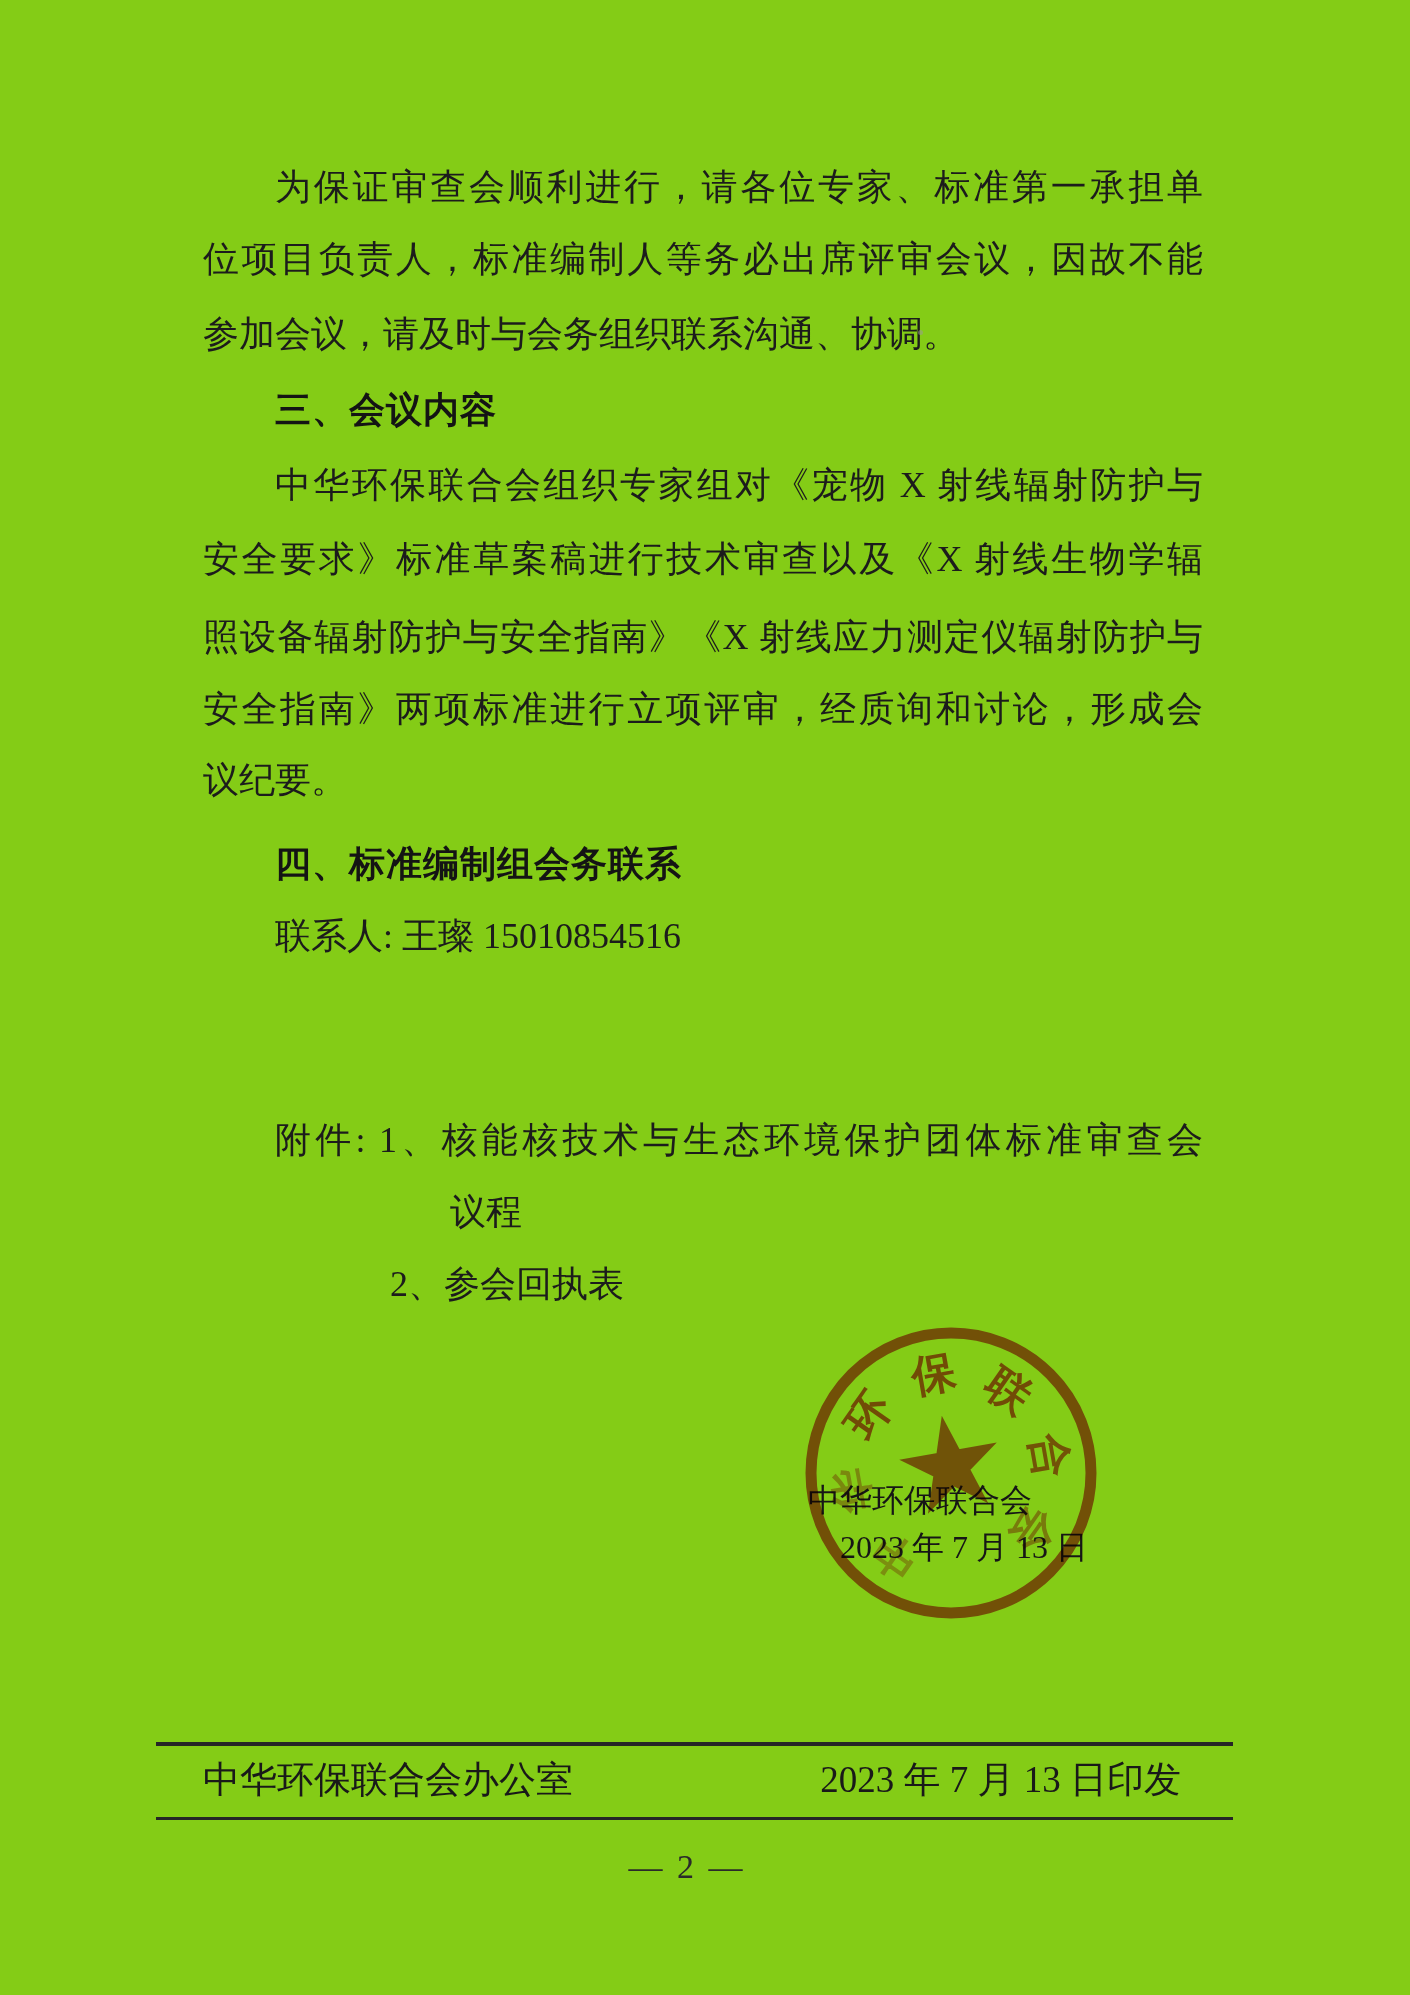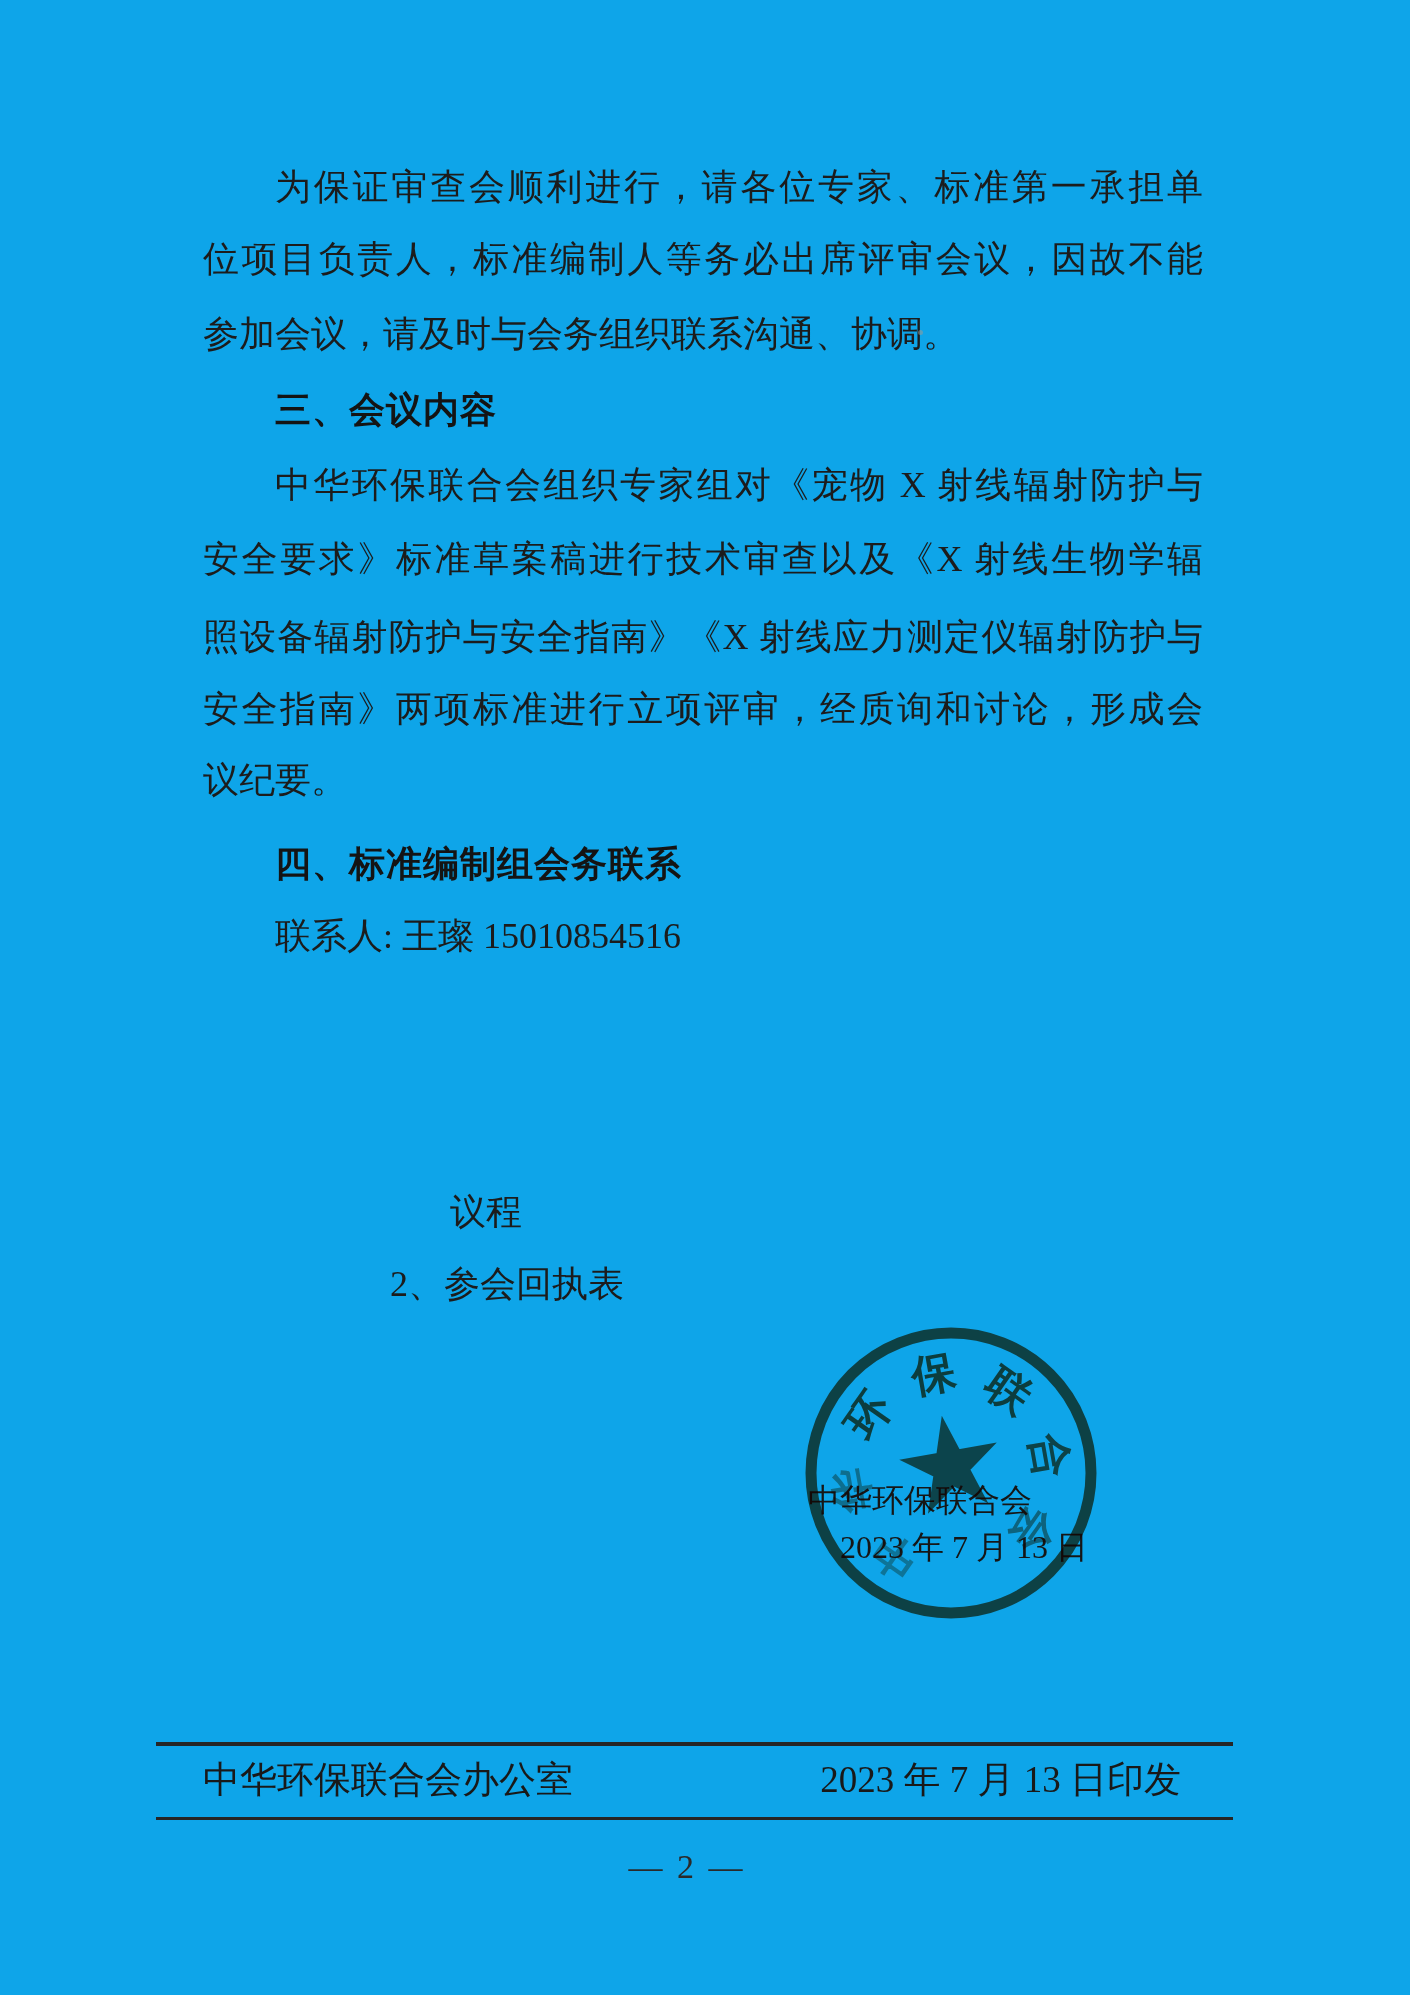--- a/index.html
+++ b/index.html
@@ -1,16 +1,16 @@
 <!DOCTYPE html>
 <html><head>
 <meta charset="utf-8">
 <style>
   html,body{margin:0;padding:0;background:#fcfcfb;}
-  .page{position:relative;width:1410px;height:1995px;background:#0ea5e9;overflow:hidden;
+  .page{position:relative;width:1410px;height:1995px;background:#84cc16;overflow:hidden;
         font-family:"Liberation Serif","DejaVu Serif",serif;color:#1c1c1c;}
   .ln{position:absolute;left:203px;width:1000px;font-size:36px;line-height:44px;
       font-family:"Liberation Serif","DejaVu Serif",serif;color:#1c1c1c;}
   .just{text-align:justify;text-align-last:justify;text-justify:inter-character;}
   .ind{text-indent:72px;}
   .heading{font-family:"Liberation Sans","DejaVu Sans",sans-serif;font-weight:700;
            letter-spacing:1px;color:#141414;}
   .sig{position:absolute;font-size:32px;line-height:42px;color:#161616;white-space:nowrap;}
   .seal{position:absolute;left:800px;top:1322px;width:302px;height:302px;
         mix-blend-mode:multiply;opacity:.93;pointer-events:none;}
@@ -41,20 +41,21 @@
   <div class="ln just" style="top:537px">安全要求》标准草案稿进行技术审查以及《X 射线生物学辐</div>
   <div class="ln ind just" style="top:463px">中华环保联合会组织专家组对《宠物 X 射线辐射防护与</div>
   <div class="ln just" style="top:615px">照设备辐射防护与安全指南》《X 射线应力测定仪辐射防护与</div>
   <div class="ln just" style="top:687px">安全指南》两项标准进行立项评审，经质询和讨论，形成会</div>
   <div class="ln" style="top:758px">议纪要。</div>
 
   <div class="ln ind heading" style="top:842px">四、标准编制组会务联系</div>
 
   <div class="ln ind" style="top:914px">联系人: 王璨 15010854516</div>
 
+  <div class="ln ind just" style="top:1118px">附件: 1、核能核技术与生态环境保护团体标准审查会</div>
   <div class="ln" style="top:1190px;left:450px;width:400px">议程</div>
   <div class="ln" style="top:1262px;left:390px;width:600px">2、参会回执表</div>
 
   <div class="sig" style="left:808px;top:1479px">中华环保联合会</div>
   <div class="sig" style="left:840px;top:1526px">2023 年 7 月 13 日</div>
 
   <svg class="seal" viewBox="0 0 302 302">
     <g>
       <circle cx="151" cy="151" r="140" fill="none" stroke="#d6492c" stroke-width="11" opacity="0.92"></circle>
       <polygon points="151,93 181.6,187.1 101.5,128.9 200.5,128.9 120.4,187.1" fill="#d0452b" fill-rule="nonzero" opacity="0.88" transform="rotate(-10 151 146)"></polygon>

